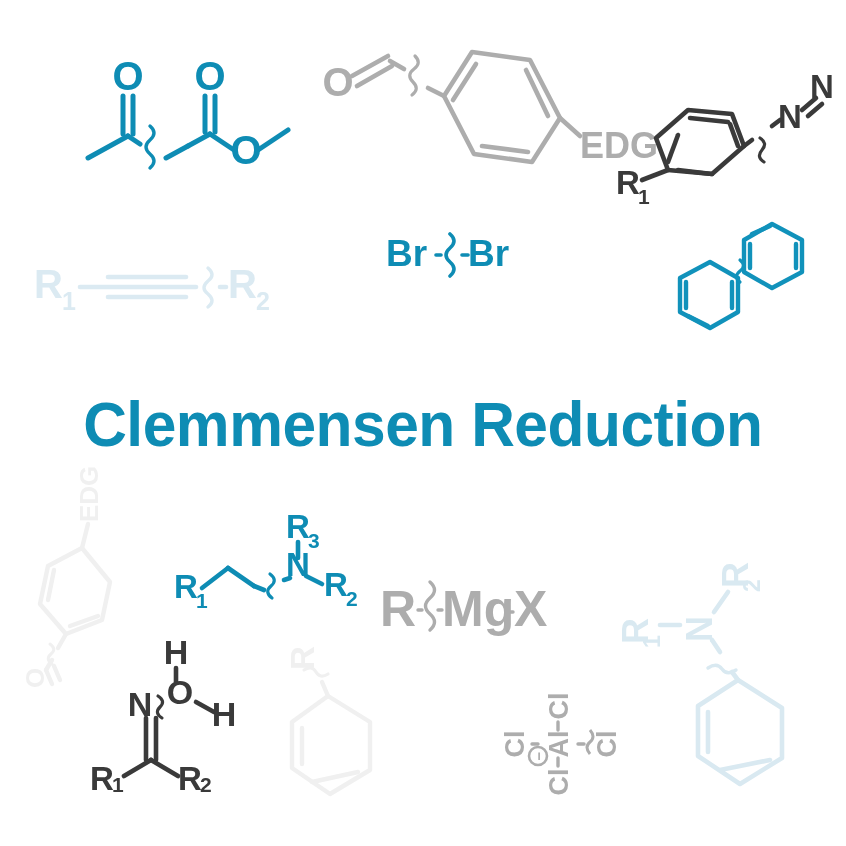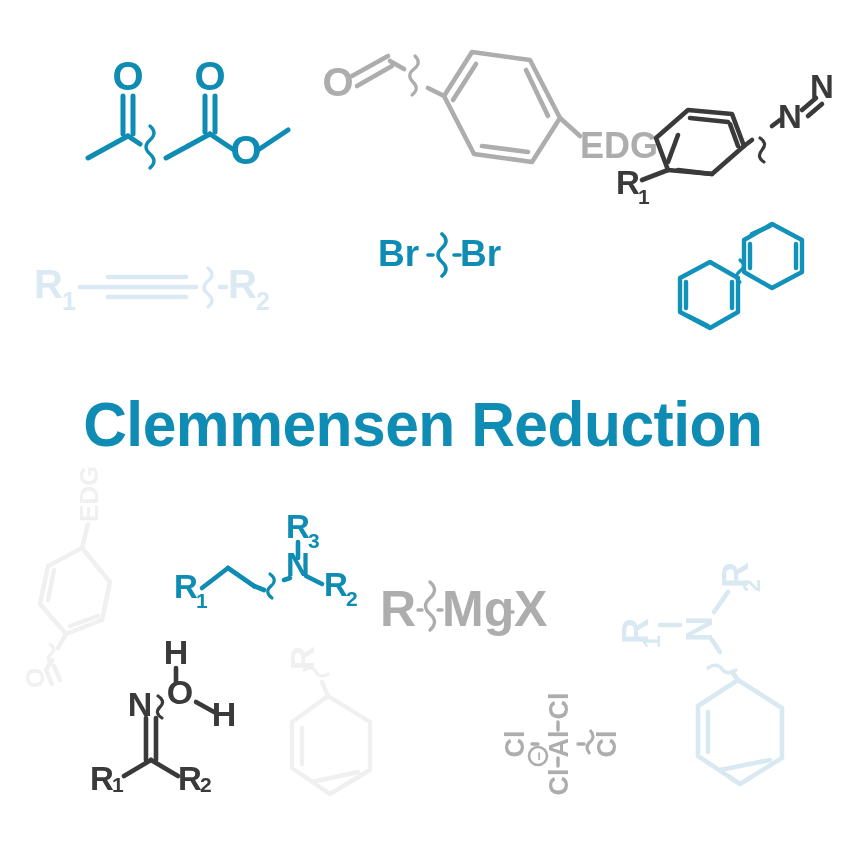--- a/index.html
+++ b/index.html
@@ -131,21 +131,21 @@
 
         <path d="M148,56 q8,5 2,12 q-6,7 2,12" stroke-width="3.2"></path>
       </g>
       <text x="4" y="112" fill="#3a3a3a" font-size="33" font-weight="bold" text-anchor="start">R</text>
       <text x="26" y="122" fill="#3a3a3a" font-size="21" font-weight="bold" text-anchor="start">1</text>
       <text x="178" y="46" fill="#3a3a3a" font-size="33" font-weight="bold" text-anchor="middle">N</text>
       <text x="210" y="16" fill="#3a3a3a" font-size="33" font-weight="bold" text-anchor="middle">N</text>
     </svg>
   </div>
 
-  <div class="struct" style="left:376px; top:228px;">
+  <div class="struct" style="left:384px; top:228px;">
     <svg width="118" height="56" viewBox="0 0 118 56">
       <text x="2" y="38" fill="#0e8cb4" font-size="37" font-weight="bold" text-anchor="start">Br</text>
       <g fill="none" stroke="#0e8cb4" stroke-width="3.6" stroke-linecap="round">
         <path d="M52,27 L57,27"></path>
         <path d="M78,27 L84,27"></path>
         <path d="M66,6 q8,7 0,14 q-8,7 0,14 q8,7 0,14"></path>
       </g>
       <text x="84" y="38" fill="#0e8cb4" font-size="37" font-weight="bold" text-anchor="start">Br</text>
     </svg>
   </div>

